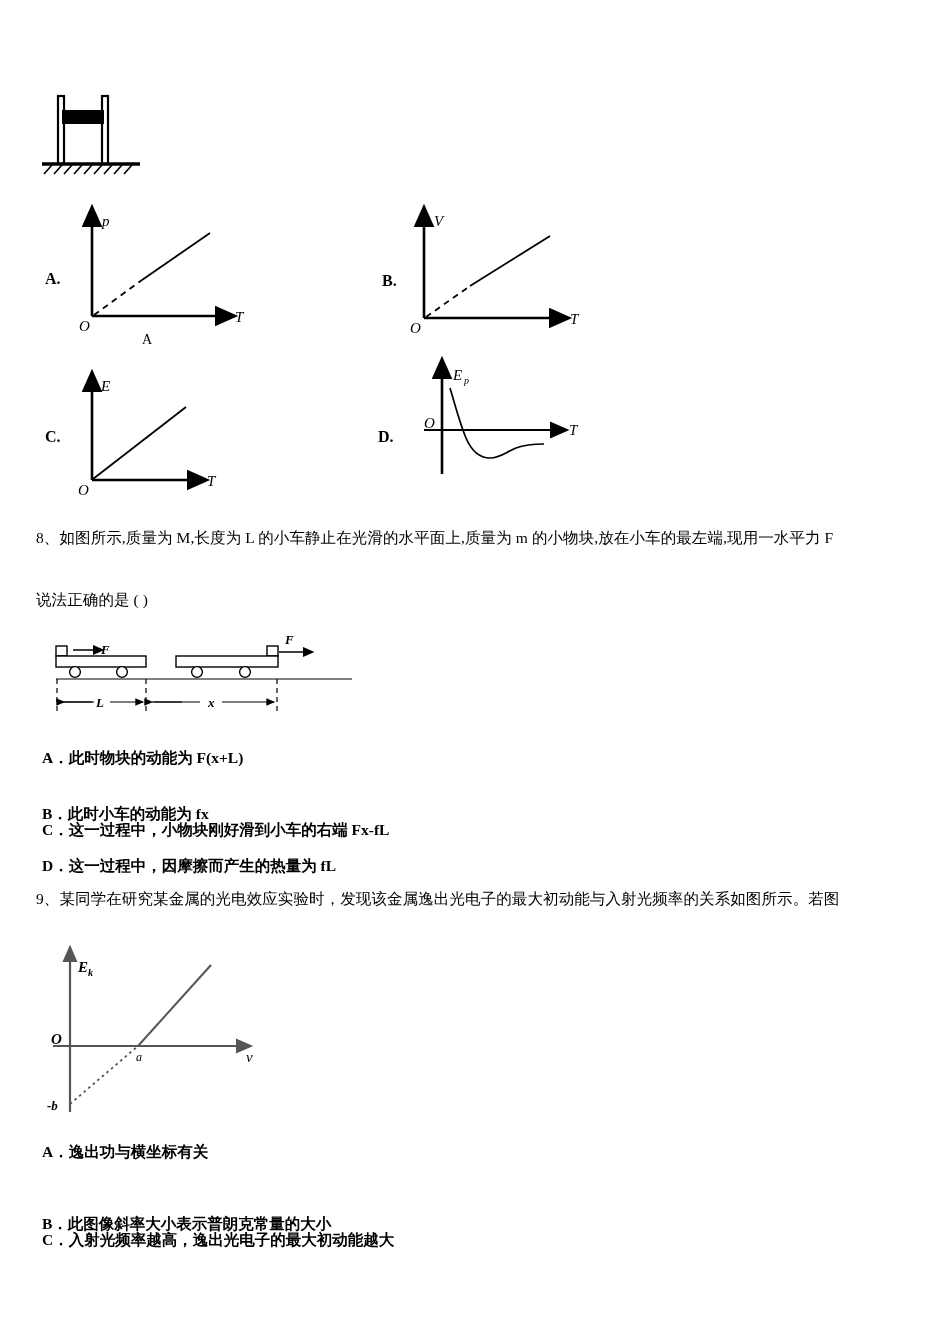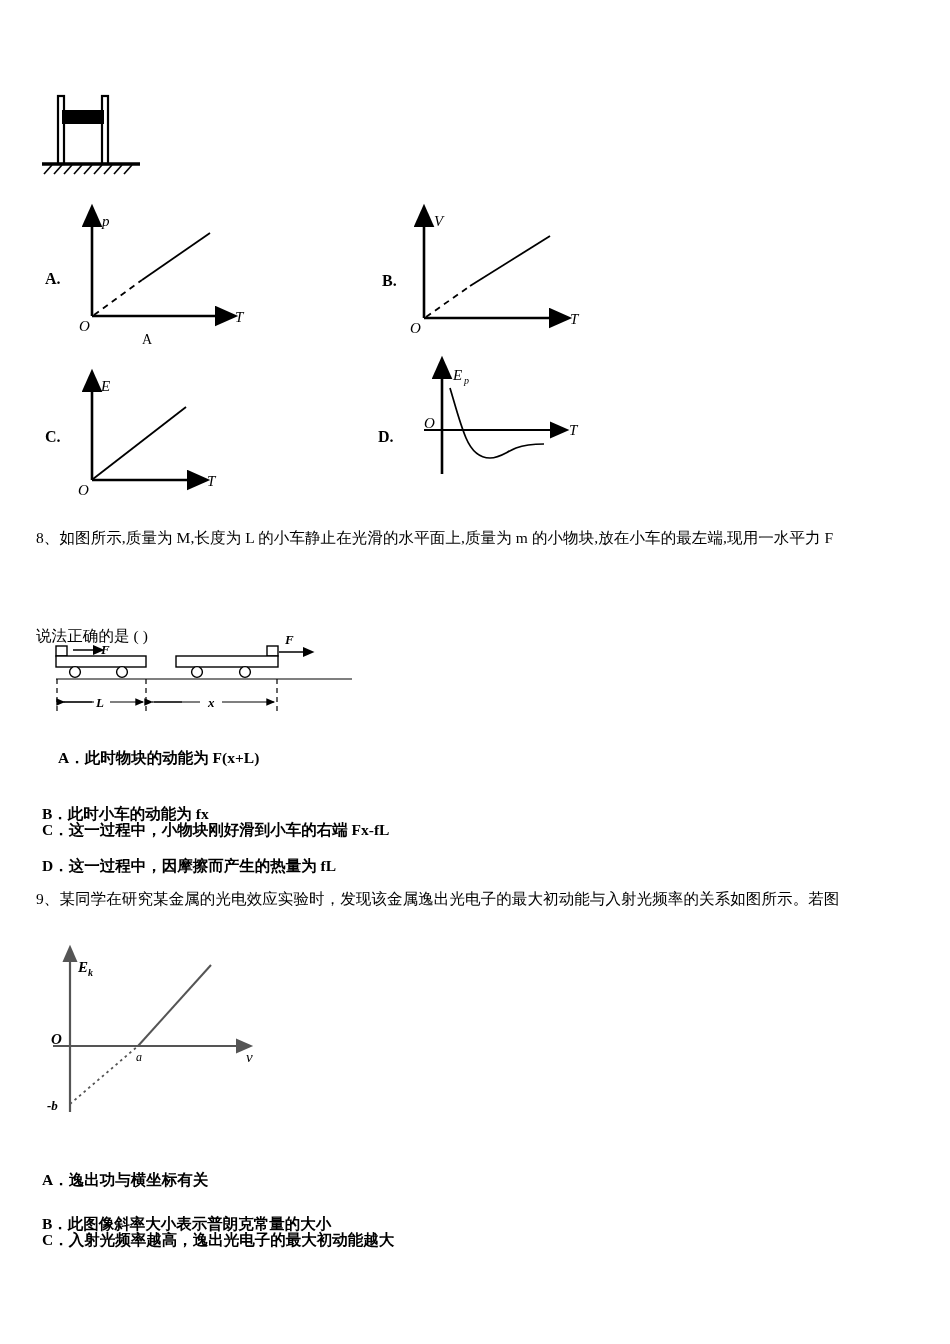--- a/index.html
+++ b/index.html
@@ -198,21 +198,21 @@
 
       <path d="M38,26 C44,46 48,62 54,76 C60,90 68,96 78,96 C88,96 94,90 104,86 C112,83 122,82 132,82" fill="none" stroke="#000000" stroke-width="1.7"></path>
       <text class="axis-label" x="41" y="18">E</text>
       <text class="axis-label-sub" x="52" y="22">p</text>
       <text class="axis-label" x="157" y="73">T</text>
       <text class="axis-label" x="12" y="66">O</text>
     </svg>
   </div>
 
   <div class="qline" style="left:36px; top:528px;text-align:right;">8、如图所示,质量为 M,长度为 L 的小车静止在光滑的水平面上,质量为 m 的小物块,放在小车的最左端,现用一水平力 F</div>
-  <div class="qline" style="left:36px; top:590px;margin-top:36px;">说法正确的是 (        )</div>
+  <div class="qline" style="left:36px; top:590px;">说法正确的是 (        )</div>
 
   <div class="abs" style="left:42px; top:632px;">
     <svg width="320" height="86" viewBox="0 0 320 86">
       <defs>
         <marker id="fArr" markerWidth="9" markerHeight="9" refX="1" refY="3.5" orient="auto">
           <path d="M0,0 L8,3.5 L0,7 z" fill="#000000"></path>
         </marker>
         <marker id="dimArrR" markerWidth="9" markerHeight="9" refX="7" refY="3.5" orient="auto">
           <path d="M0,0 L8,3.5 L0,7 z" fill="#000000"></path>
         </marker>
@@ -249,21 +249,21 @@
       <line x1="68" y1="70" x2="101" y2="70" stroke="#000000" stroke-width="1.1" marker-end="url(#dimArrR)"></line>
       <text class="dim-label" x="54" y="75">L</text>
 
       <line x1="112" y1="70" x2="158" y2="70" stroke="#000000" stroke-width="1.1"></line>
       <line x1="110" y1="70" x2="140" y2="70" stroke="#000000" stroke-width="1.1" marker-start="url(#dimArrL)"></line>
       <line x1="180" y1="70" x2="232" y2="70" stroke="#000000" stroke-width="1.1" marker-end="url(#dimArrR)"></line>
       <text class="dim-label" x="166" y="75">x</text>
     </svg>
   </div>
 
-  <div class="optline" style="left:42px; top:748px;margin-left:16px;">
+  <div class="optline" style="left:42px; top:748px;">
     <span class="opt-label">A．</span><span>此时物块的动能为 F(x+L)</span>
   </div>
   <div class="optline" style="left:42px; top:804px;">
     <span class="opt-label">B．</span><span>此时小车的动能为 fx</span>
   </div>
   <div class="optline" style="left:42px; top:820px;">
     <span class="opt-label">C．</span><span>这一过程中，小物块刚好滑到小车的右端 Fx-fL</span>
   </div>
   <div class="optline" style="left:42px; top:856px;">
     <span class="opt-label">D．</span><span>这一过程中，因摩擦而产生的热量为 fL</span>
@@ -292,21 +292,21 @@
 
       <text class="axis-label" x="30" y="20" style="font-weight:bold;">E</text>
       <text class="axis-label-sub" x="40" y="24" style="font-weight:bold;">k</text>
       <text class="axis-label" x="198" y="110">v</text>
       <text class="axis-label" x="3" y="92" style="font-weight:bold;">O</text>
       <text class="axis-label" x="88" y="109" style="font-size:12px;">a</text>
       <text class="axis-label" x="-1" y="158" style="font-size:13px; font-weight:bold;">-b</text>
     </svg>
   </div>
 
-  <div class="optline" style="left:42px; top:1142px;margin-top:28px;">
+  <div class="optline" style="left:42px; top:1142px;">
     <span class="opt-label">A．</span><span>逸出功与横坐标有关</span>
   </div>
   <div class="optline" style="left:42px; top:1178px;margin-top:36px;">
     <span class="opt-label">B．</span><span>此图像斜率大小表示普朗克常量的大小</span>
   </div>
   <div class="optline" style="left:42px; top:1214px;margin-top:16px;">
     <span class="opt-label">C．</span><span>入射光频率越高，逸出光电子的最大初动能越大</span>
   </div>
 
 </div>

